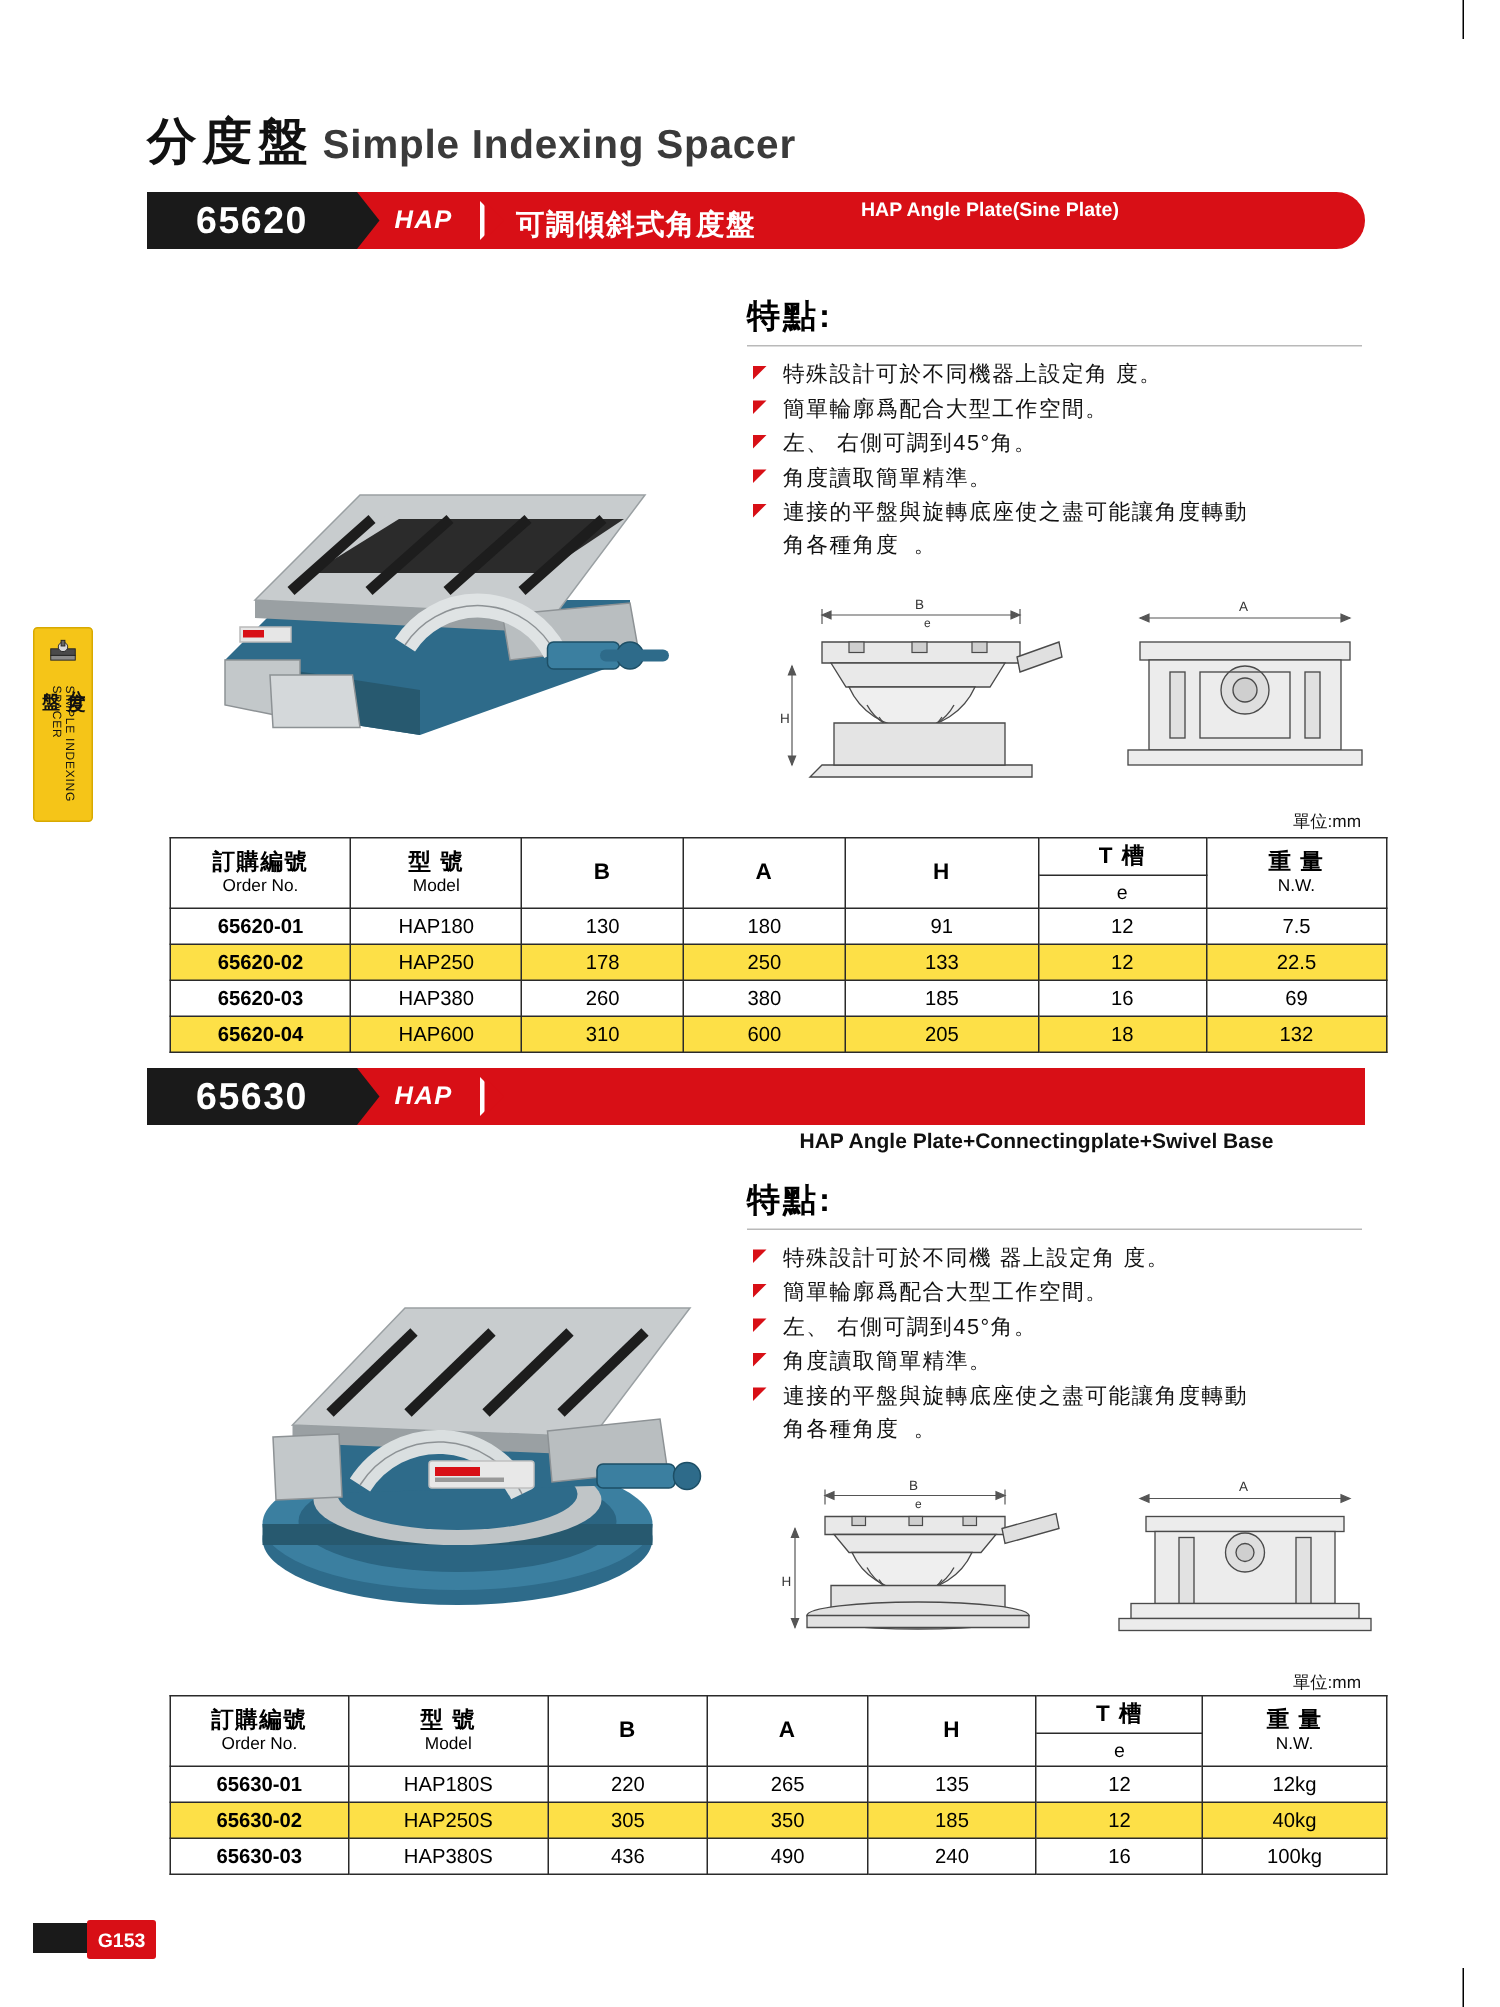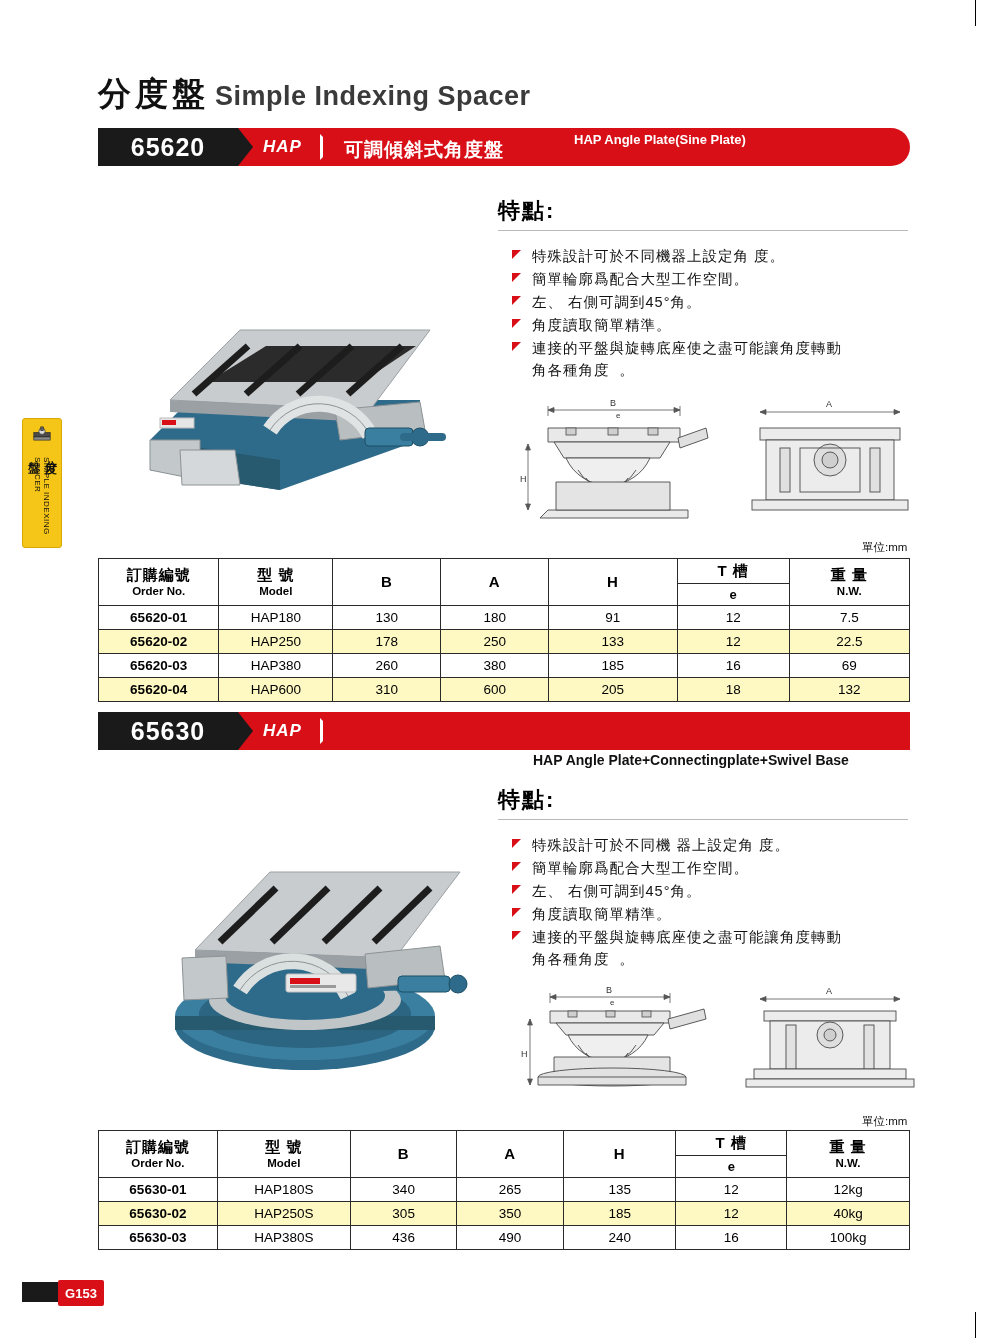--- a/index.html
+++ b/index.html
@@ -70,44 +70,45 @@
     color:#fff; font-size:13px; font-weight:bold;
   }
   .sub-en {
     position:absolute; font-size:14px; font-weight:bold; color:#111;
   }
 
   
   .feat { position:absolute; }
   .feat .feat-title { font-size:22px; font-weight:bold; letter-spacing:2px; }
   .feat .rule { width:410px; height:1px; background:#b9b9b9; margin:4px 0 8px 0; }
-  .feat ul { list-style:none; margin:14px; padding:0; }
+  .feat ul { list-style:none; margin:4px; padding:0; }
   .feat li {
     font-size:14.5px; line-height:23px; letter-spacing:1px; color:#111;
     padding-left:20px; position:relative;
   }
   .feat li .mk {
     position:absolute; left:0; top:5px; width:0; height:0;
     border-left:9px solid #d80f16; border-bottom:9px solid transparent;
   }
   .feat li.cont { padding-left:20px;font-family:Liberation Mono, monospace; }
 
   
   table.spec {
     position:absolute; border-collapse:collapse; width:812px;
     font-size:13.5px;
+    margin-left:15px;
   }
   table.spec th, table.spec td {
     border:1px solid #2a2a2a; text-align:center; padding:3px 2px;
   }
   table.spec thead th { background:#ffffff; font-weight:bold; }
   table.spec .hdr-cn { font-size:15px; font-weight:bold; letter-spacing:1px; display:block; line-height:18px;}
-  table.spec .hdr-en { font-size:11.5px; font-weight:bold; display:block; line-height:14px;}
+  table.spec .hdr-en { font-size:11.5px; font-weight:normal; display:block; line-height:14px;}
   table.spec tbody td { height:24px; }
-  table.spec tbody tr.alt td { background:#fef9c3; }
+  table.spec tbody tr.alt td { background:#fde047; }
   table.spec td.ordercol { font-weight:bold; }
 
   .unit-note { position:absolute; font-size:11.5px; color:#111; }
 
   
   .footer-bar { position:absolute; left:22px; bottom:36px; width:72px; height:20px; background:#1a1a1a; }
   .footer-page {
     position:absolute; left:58px; bottom:32px; width:46px; height:26px; background:#d80f16;
     color:#fff; font-size:13px; font-weight:bold; display:flex; align-items:center; justify-content:center;
     border-radius:2px;
@@ -466,21 +467,21 @@
     <tr>
       <th style="height:22px;">
         <span class="hdr-en" style="font-size:13px;">e</span>
       </th>
     </tr>
   </thead>
   <tbody>
     <tr>
       <td class="ordercol">65630-01</td>
       <td>HAP180S</td>
-      <td>340</td>
+      <td>220</td>
       <td>265</td>
       <td>135</td>
       <td>12</td>
       <td>12kg</td>
     </tr>
     <tr class="alt">
       <td class="ordercol">65630-02</td>
       <td>HAP250S</td>
       <td>305</td>
       <td>350</td>

